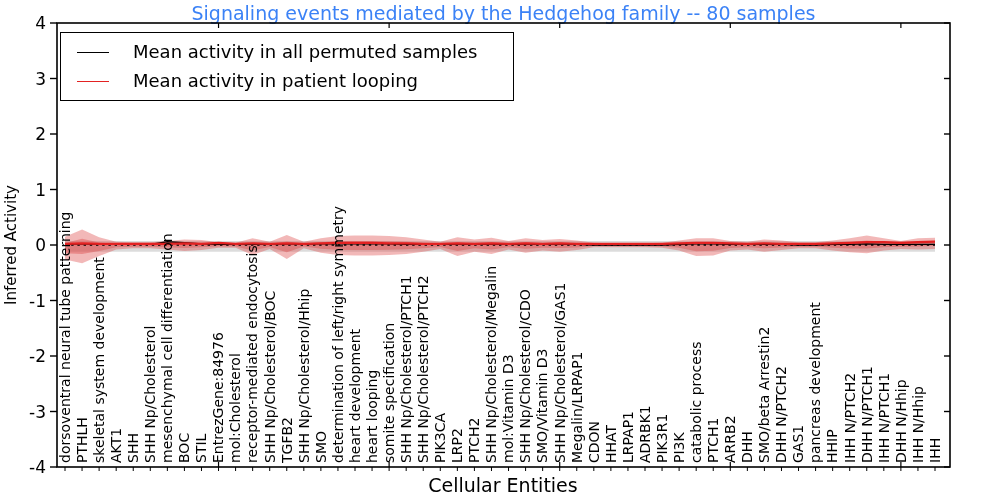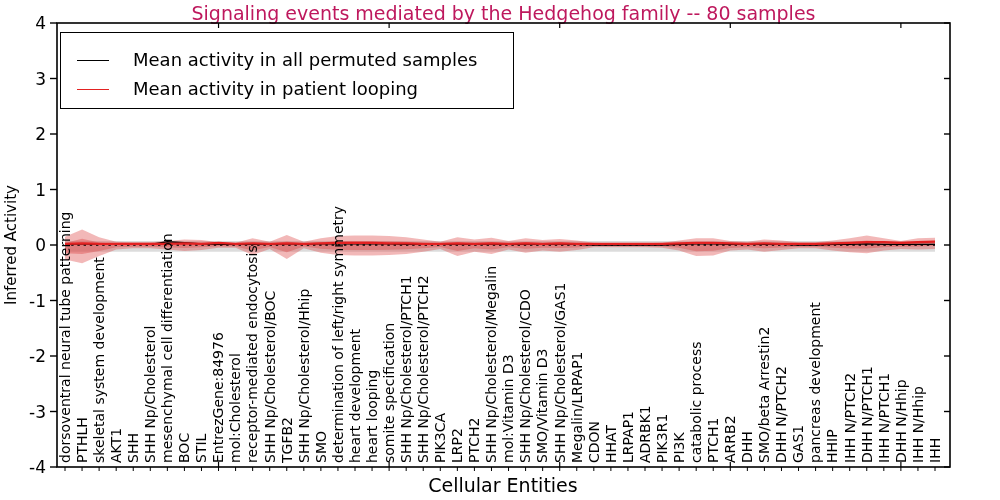--- a/index.html
+++ b/index.html
@@ -1,22 +1,22 @@
 <!DOCTYPE html>
 <html><head>
 <meta charset="utf-8">
 <style>
   html,body{margin:0;padding:0;background:#ffffff;}
   .stage{position:relative;width:1000px;height:500px;background:#ffffff;overflow:hidden;
          font-family:"DejaVu Sans","Liberation Sans",sans-serif;}
   .chart-title{position:absolute;left:57px;top:2px;width:893px;text-align:center;
-               font-size:19px;color:#be185d;}
+               font-size:19px;color:#3b82f6;}
   svg{position:absolute;left:0;top:0;}
   .legend{position:absolute;left:60px;top:32px;width:454px;box-sizing:border-box;
-          border:1.8px solid #000;background:#fff;padding:16px 0 8px 16px;
+          border:1.8px solid #000;background:#fff;padding:8px 0 8px 16px;
           display:flex;flex-direction:column;gap:7px;z-index:2;}
   .legend-row{display:flex;align-items:center;font-size:18px;color:#000;line-height:22px;}
   .legend-swatch{display:inline-block;width:32px;height:0;margin-right:24px;}
   .swatch-black{border-top:1.8px solid #000000;}
   .swatch-red{border-top:1.8px solid #e32222;}
 </style>
 </head>
 <body>
 
 <div class="stage">

